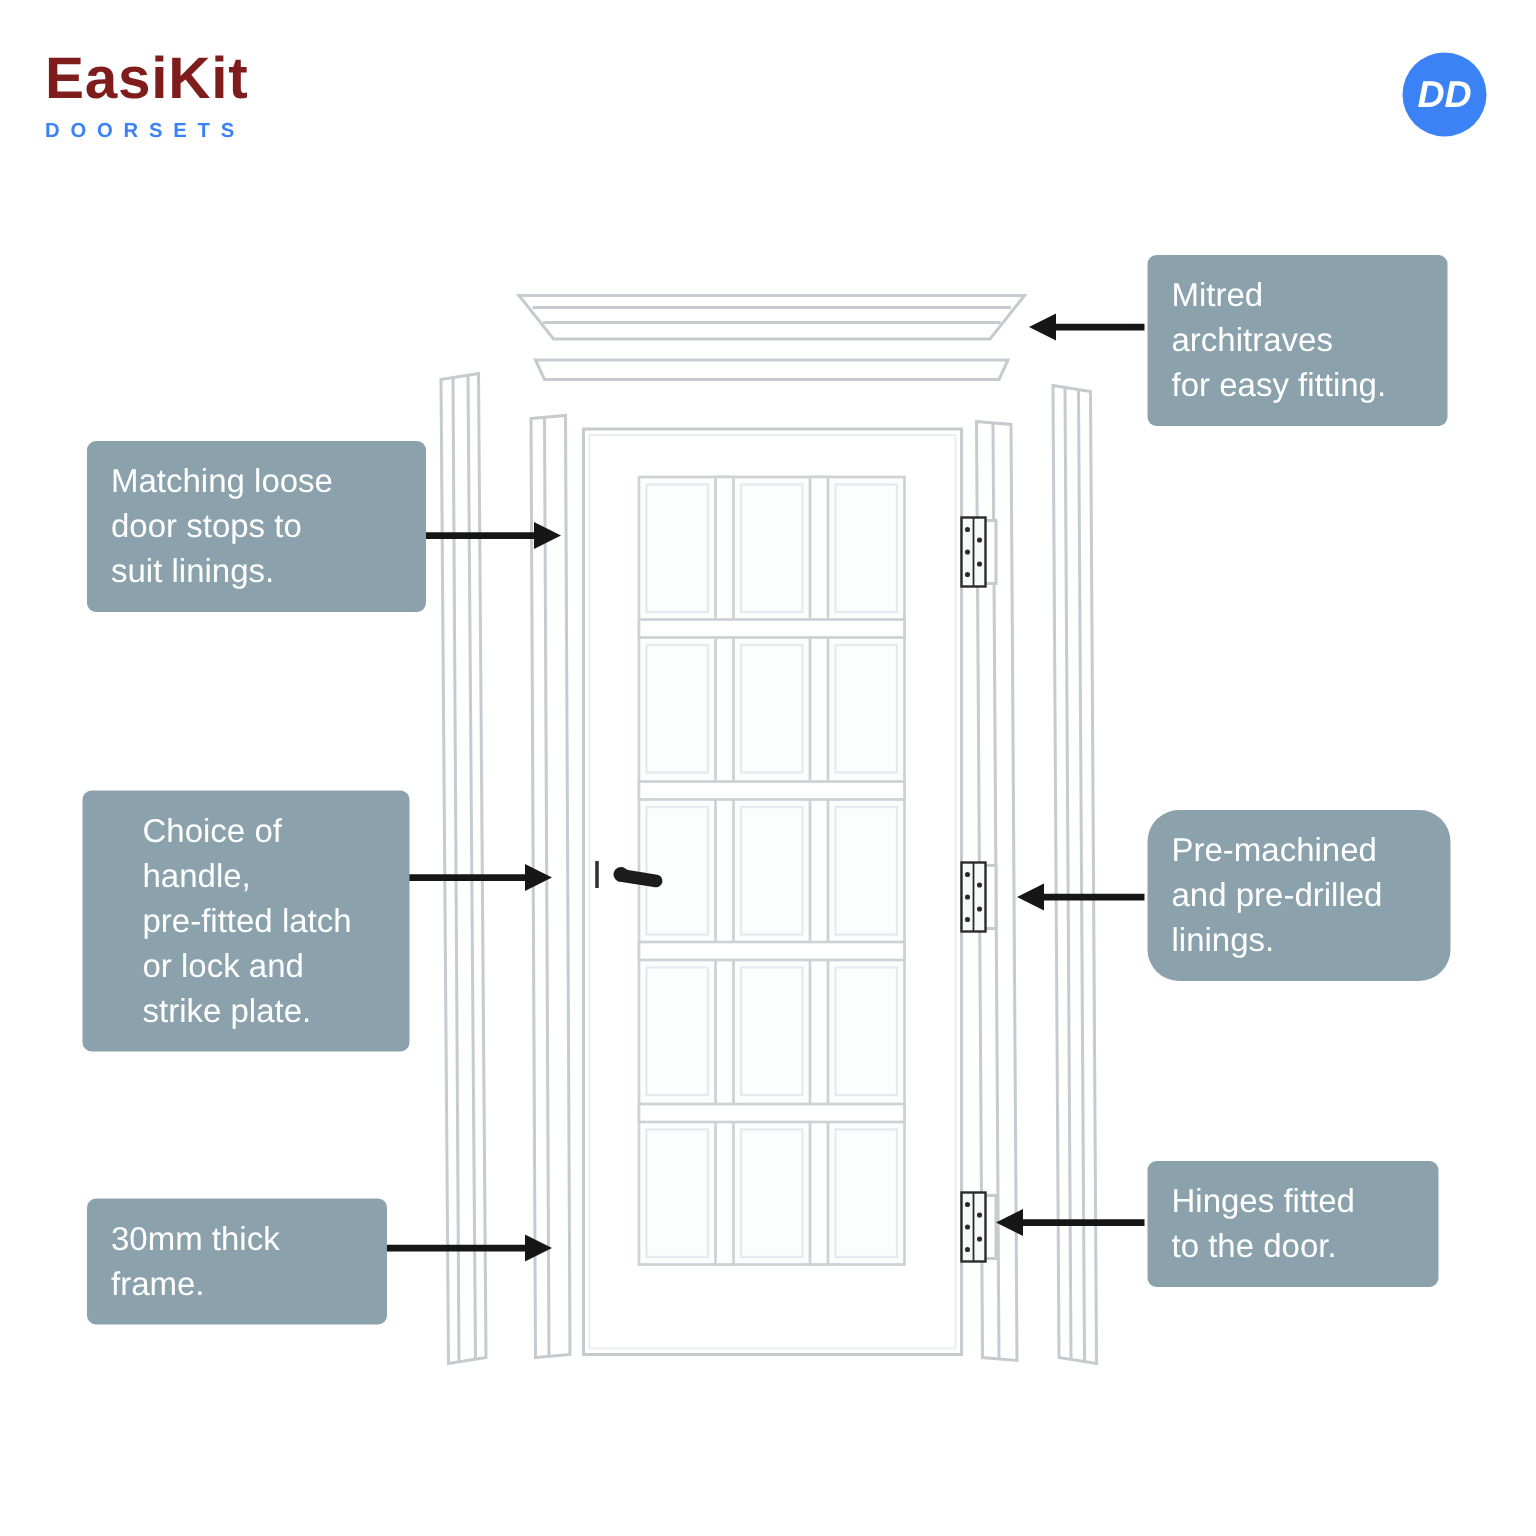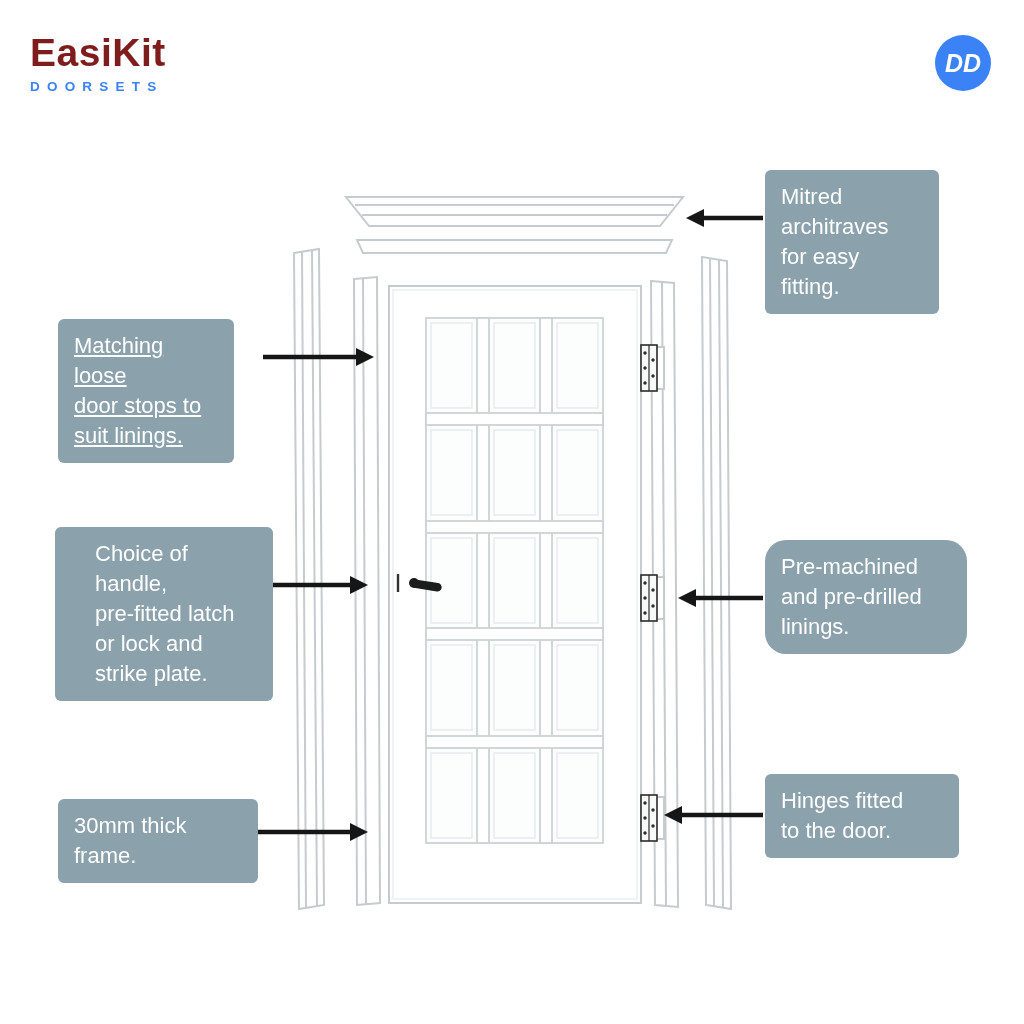--- a/index.html
+++ b/index.html
@@ -17,22 +17,22 @@
     border-radius: 50%; background: #3b82f6;
     display: flex; align-items: center; justify-content: center;
   }
   .badge-text { color: #ffffff; font-weight: 700; font-style: italic; font-size: 25px; }
   .art { position: absolute; left: 0; top: 0; }
   .callout {
     position: absolute; background: #8ba1ac; color: #ffffff;
     border-radius: 6px; padding: 12px 16px;
     font-size: 22px; line-height: 30px; white-space: pre-line;
   }
-  .callout.architraves { left: 765px; top: 170px; width: 174px; }
-  .callout.doorstops   { left: 58px;  top: 319px; width: 176px; text-decoration: underline; }
+  .callout.architraves { left: 765px; top: 170px; width: 200px; }
+  .callout.doorstops   { left: 58px;  top: 294px; width: 226px; }
   .callout.handle      { left: 55px;  top: 527px; width: 218px; padding-left: 40px; }
   .callout.frame       { left: 58px;  top: 799px; width: 200px; }
   .callout.linings     { left: 765px; top: 540px; width: 202px; border-radius: 21px; }
   .callout.hinges      { left: 765px; top: 774px; width: 194px; }
 </style>
 </head>
 <body>
 
 <div class="canvas">
 

